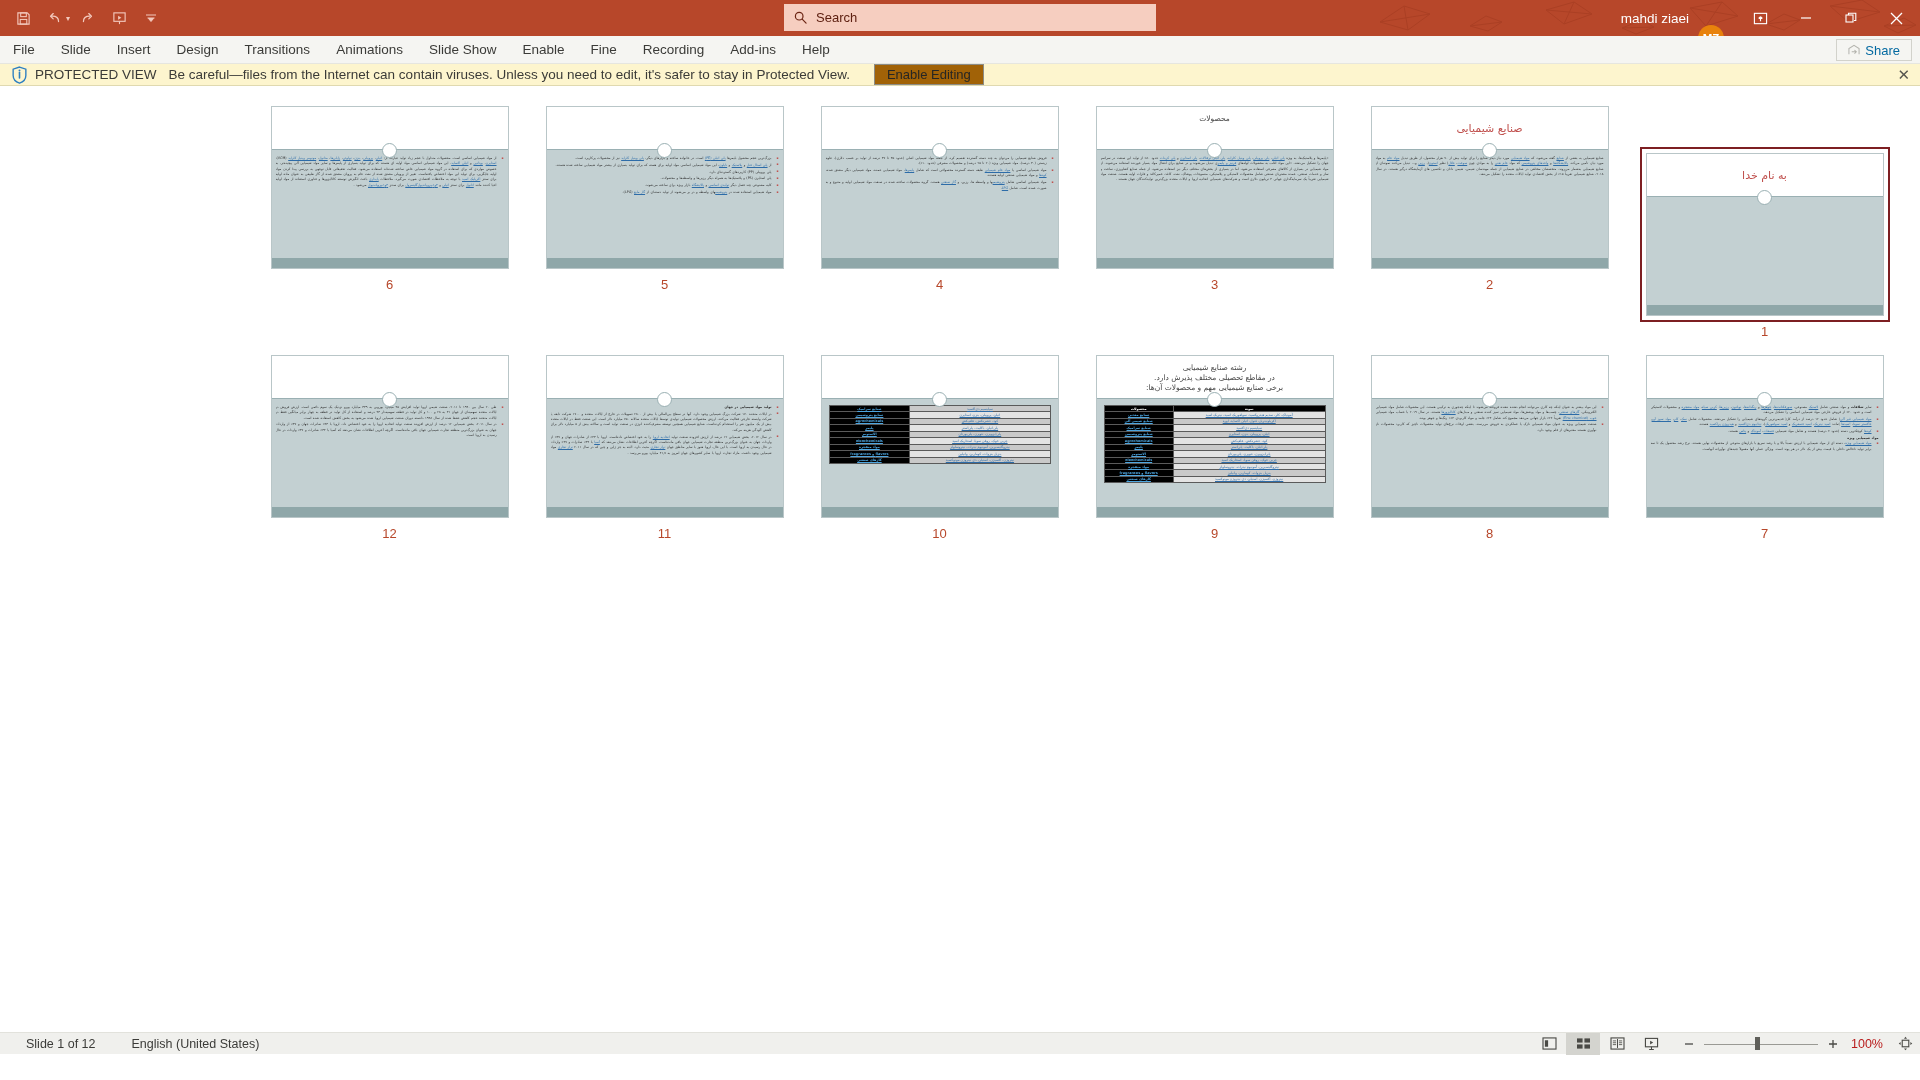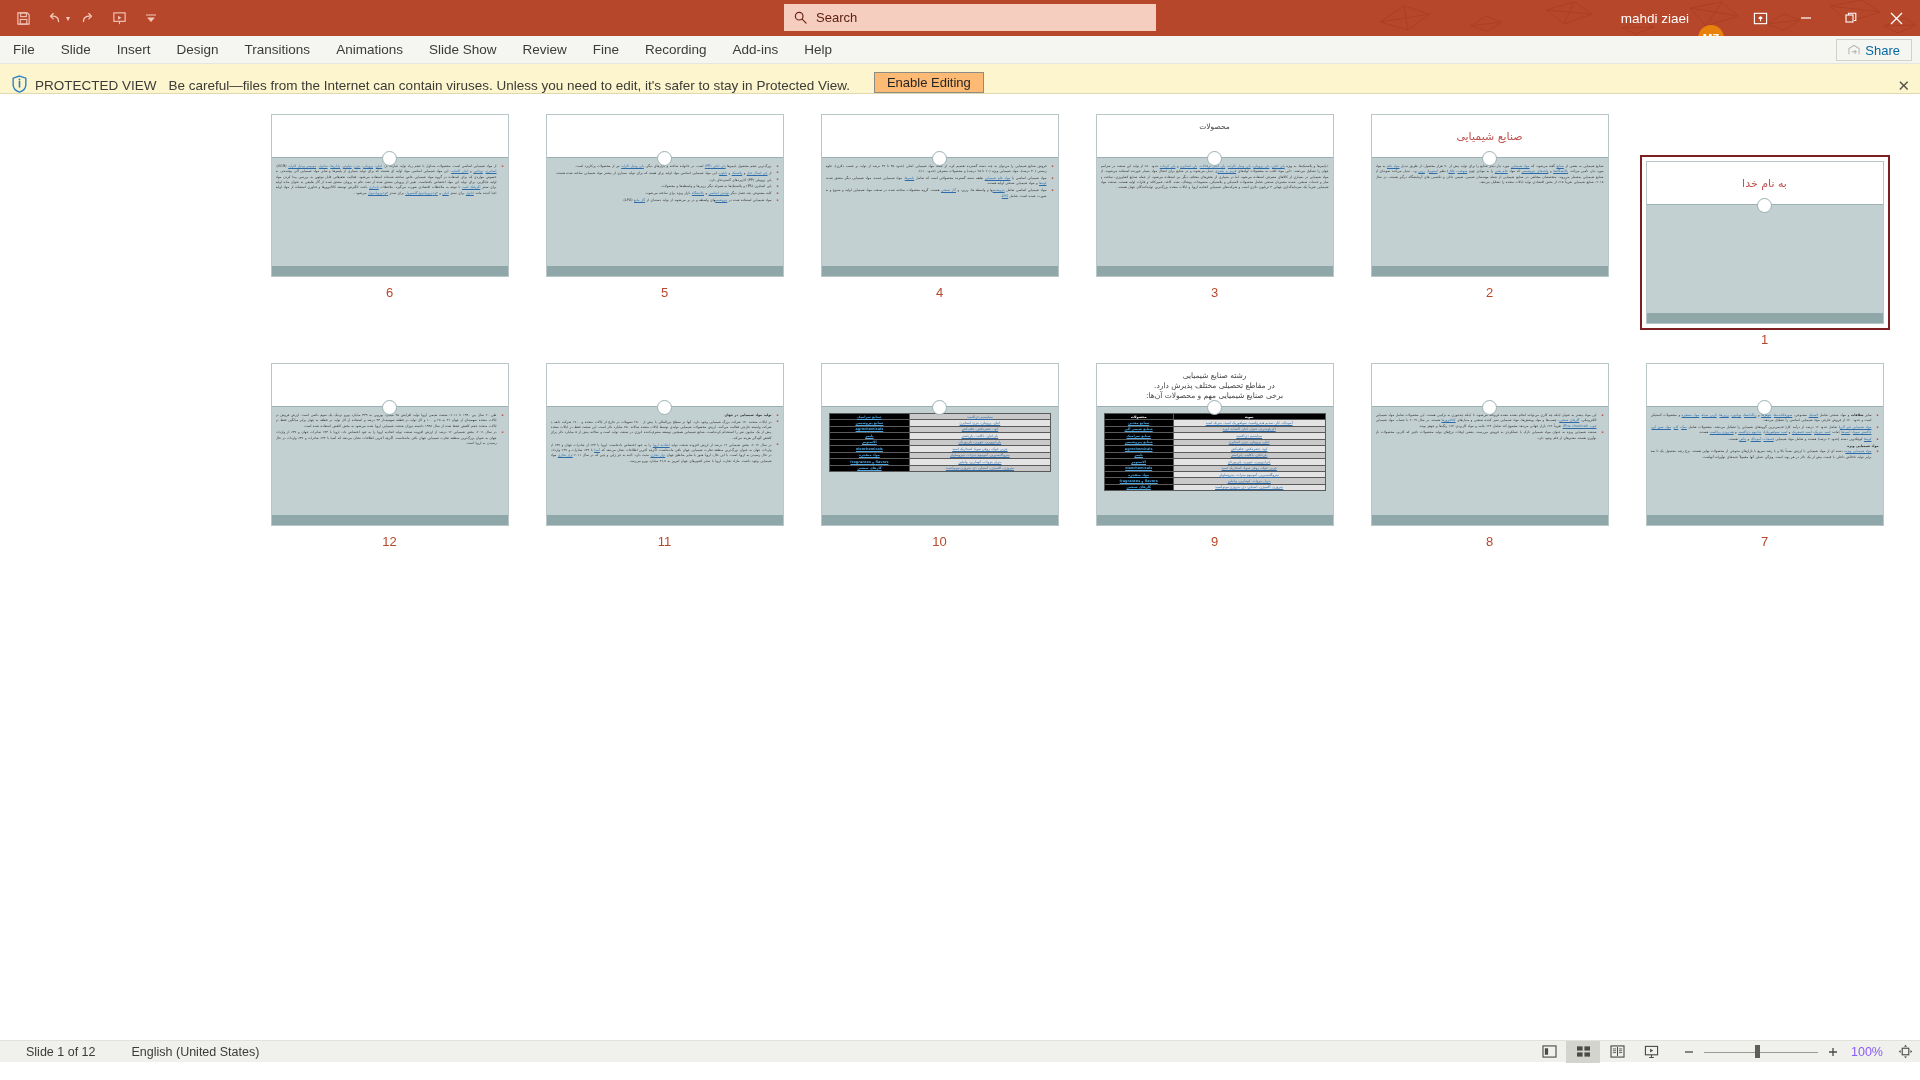--- a/index.html
+++ b/index.html
@@ -82,31 +82,31 @@
     position: absolute; right: 8px; top: 3px;
     height: 22px; padding: 0 11px;
     border: 1px solid #d2d2cb; background: #f5f5f2;
     display: flex; align-items: center; gap: 5px;
     font-size: 13px; color: #0369a1;
   }
   .share-btn svg { display:block; }
 
   
   .pvbar {
-    height: 30px; background: #fdf5ce;
+    height: 22px; background: #fdf5ce;
     border-bottom: 1px solid #e0d9b0;
-    display: flex; align-items: flex-end; padding: 0 8px;
+    display: flex; align-items: center; padding: 0 8px;
     position: relative;
   }
   .pv-icon { width: 22px; display:flex; align-items:center; justify-content:center; color:#2d7fc1; }
   .pv-label { font-size: 13.5px; color: #3b3b38; margin-left: 5px; font-weight: 400; }
   .pv-msg { font-size: 13.5px; color: #3b3b38; margin-left: 12px; }
   .pv-enable {
     margin-left: 24px; height: 21px; padding: 0 12px;
-    border: 1px solid #8c8c86; background: #fdba74;
+    border: 1px solid #8c8c86; background: #a16207;
     font-size: 13px; color: #262624;
     display:flex; align-items:center;
   }
   .pv-close {
     position: absolute; right: 10px; font-size: 15px; color: #57564f; line-height:1;
   }
 
   
   .sorter {
     position: relative;
@@ -228,21 +228,21 @@
     width: 122px; height: 22px; position: relative; display:flex; align-items:center;
   }
   .zoom-track::before {
     content: ""; position: absolute; left: 4px; right: 4px; top: 50%;
     height: 1px; background: #9a9a94;
   }
   .zoom-thumb {
     position: absolute; left: 55px; width: 5px; height: 13px;
     background: #5f5f5a;
   }
-  .zoom-pct { width: 46px; text-align: center; font-size: 12.5px; color:#8b5cf6; }
+  .zoom-pct { width: 46px; text-align: center; font-size: 12.5px; color:#b91c1c; }
   .fit-btn { width: 30px; display:flex; align-items:center; justify-content:center; color:#4a4a46; }
 </style>
 </head>
 <body>
 
 <div class="titlebar">
   <svg class="titlebar-pattern" viewBox="0 0 560 36" preserveAspectRatio="none">
     <g fill="none" stroke="#8e2f17" stroke-width="1">
       <path d="M20 22 L44 6 L70 14 L48 30 Z M20 22 L70 14 M44 6 L48 30"></path>
       <path d="M110 26 L126 16 L142 22 L128 31 Z M110 26 L142 22"></path>
@@ -329,21 +329,21 @@
 </div>
 
 <div class="ribbon">
   <div class="tab">File</div>
   <div class="tab">Slide</div>
   <div class="tab">Insert</div>
   <div class="tab">Design</div>
   <div class="tab">Transitions</div>
   <div class="tab">Animations</div>
   <div class="tab">Slide Show</div>
-  <div class="tab">Review</div>
+  <div class="tab">Enable</div>
   <div class="tab">Fine</div>
   <div class="tab">Recording</div>
   <div class="tab">Add-ins</div>
   <div class="tab">Help</div>
 
   <div class="share-btn">
     <span>
       <svg width="12" height="12" viewBox="0 0 13 13">
           <path d="M1 11V5l5.5-3.5L12 5v6" fill="none" stroke="#b3b3ad" stroke-width="1.1"></path>
           <path d="M4 8.5h5M7 6.5l2 2-2 2" fill="none" stroke="#b3b3ad" stroke-width="1.1"></path>

